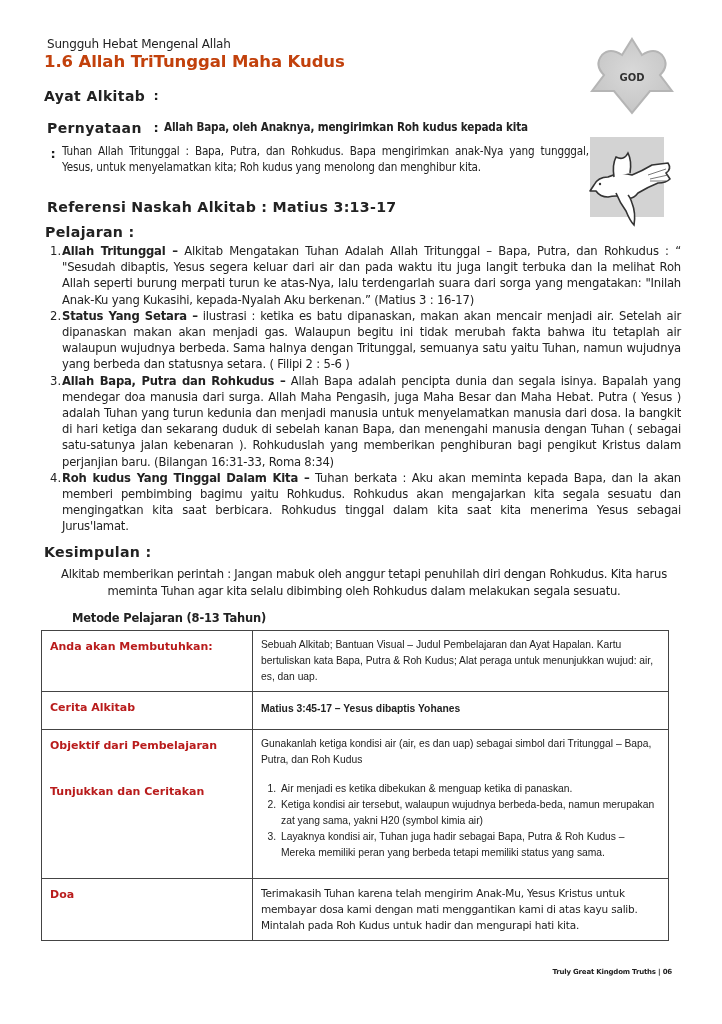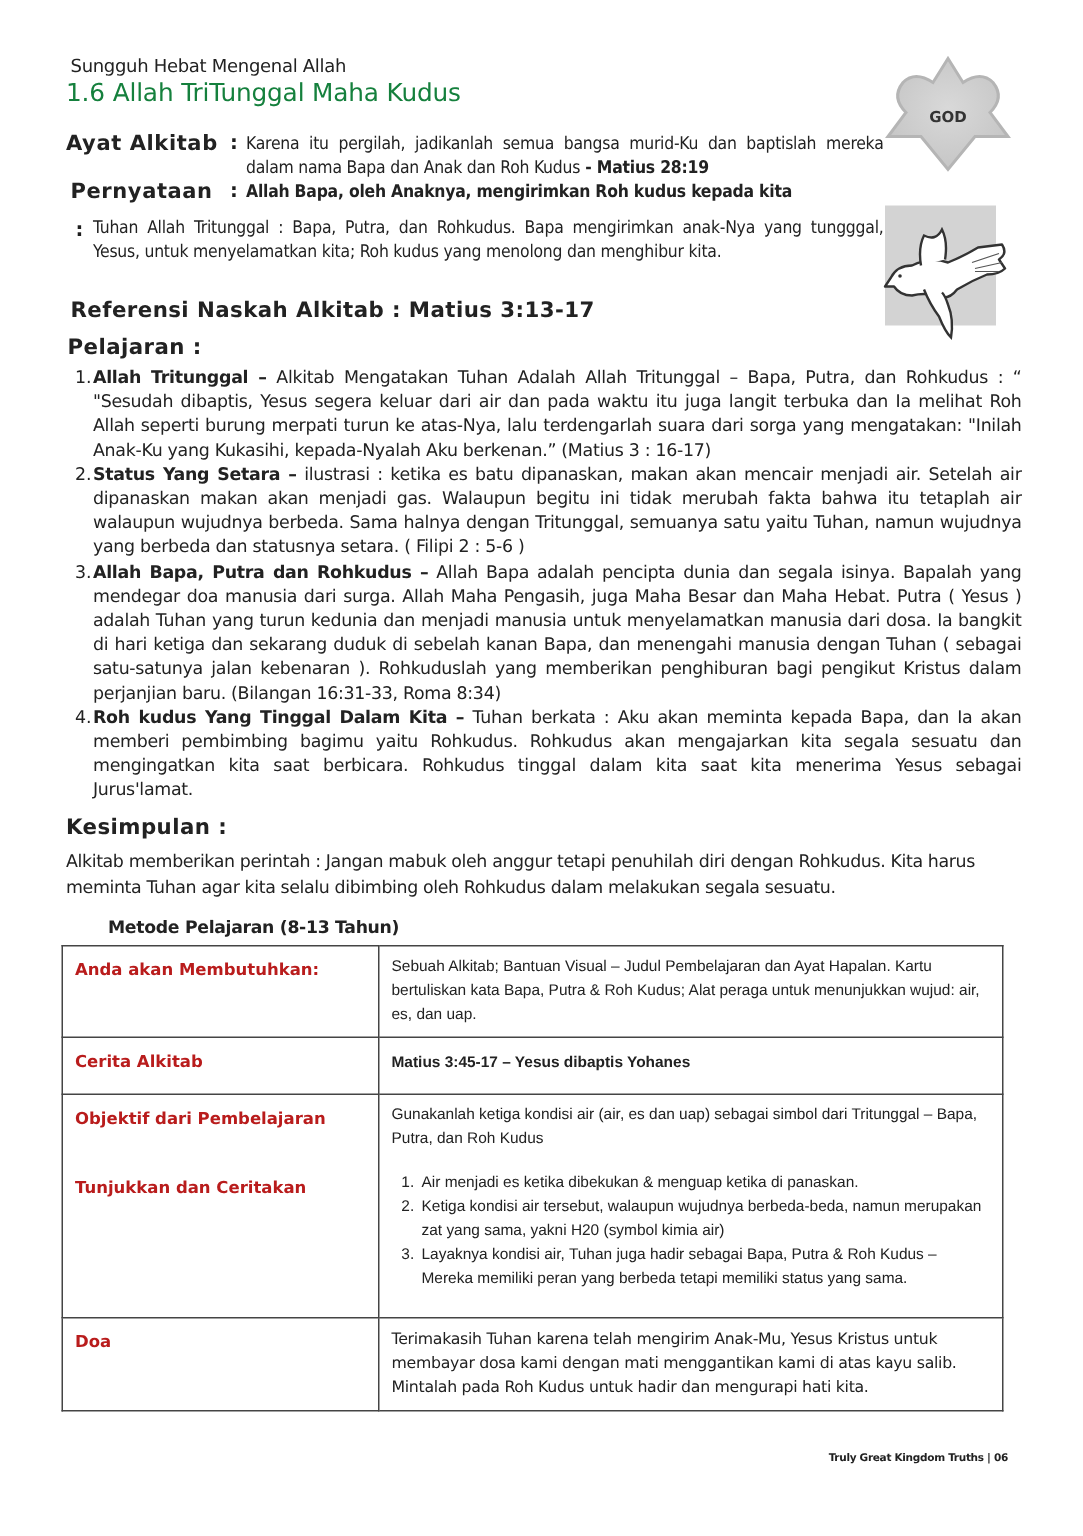--- a/index.html
+++ b/index.html
@@ -1,20 +1,20 @@
 <!DOCTYPE html>
 <html><head>
 <meta charset="utf-8">
 <style>
   html, body { margin: 0; padding: 0; background: #ffffff; }
   body { width: 722px; height: 1024px; position: relative; overflow: hidden; color: #1e1e1e; font-family: "DejaVu Sans", sans-serif; }
   .abs { position: absolute; }
 
   .subtitle { left: 47px; top: 37px; font-size: 12px; color: #222; font-family: "DejaVu Sans", sans-serif; letter-spacing: -0.2px; }
-  .title { left: 44px; top: 52px; font-size: 16.5px; font-weight: normal; color: #15803d; font-family: "DejaVu Sans", sans-serif; letter-spacing: -0.1px; }
+  .title { left: 44px; top: 52px; font-size: 16.5px; font-weight: bold; color: #c2410c; font-family: "DejaVu Sans", sans-serif; letter-spacing: -0.1px; }
 
   .meta-row { left: 44px; width: 545px; display: flex; font-size: 12px; line-height: 16px; }
   .meta-label { width: 104px; font-weight: bold; font-size: 14px; letter-spacing: 0.4px; color: #222; }
   .meta-colon { width: 16px; font-weight: bold; font-size: 13px; text-align: center; }
   .meta-text { flex: 1; color: #222; text-align: justify; font-size: 11.6px; line-height: 15.5px; letter-spacing: -0.15px; font-family: "DejaVu Sans Condensed", "DejaVu Sans", sans-serif; }
   .meta-text b { font-weight: bold; }
 
   .section-heading { font-weight: bold; font-size: 14.2px; letter-spacing: 0.3px; color: #222; }
 
   .lesson-list { left: 50px; width: 631px; font-size: 11.6px; line-height: 16.2px; color: #222; }
@@ -64,21 +64,20 @@
     <path d="M28 36 Q26 24 30 16 Q38 20 42 12 Q46 20 44 32" fill="#ffffff" stroke="#333" stroke-width="1.6"></path>
     <path d="M30 52 Q34 62 40 70 Q44 80 48 84 Q50 72 46 62 Q44 56 42 54" fill="#ffffff" stroke="#333" stroke-width="1.6"></path>
     <circle cx="14" cy="43" r="1.2" fill="#333"></circle>
     <path d="M62 34 L80 28 M64 38 L82 34 M64 40 L80 40" stroke="#555" stroke-width="0.8"></path>
   </svg>
 </div>
 
 <div class="abs meta-row" style="top:88px;">
   <div class="meta-label">Ayat Alkitab</div>
   <div class="meta-colon">:</div>
-  <div class="meta-text"><span>Karena itu pergilah, jadikanlah semua bangsa murid-Ku dan baptislah mereka dalam nama Bapa dan Anak dan Roh Kudus</span><b> - Matius 28:19</b></div>
 </div>
 <div class="abs meta-row" style="top:120px;">
   <div class="meta-label" style="padding-left:3px;width:101px;">Pernyataan</div>
   <div class="meta-colon">:</div>
   <div class="meta-text" style="font-weight:bold;">Allah Bapa, oleh Anaknya, mengirimkan Roh kudus kepada kita</div>
 </div>
 <div class="abs meta-row" style="top:144px;">
   <div class="meta-colon" style="width:18px;padding-top:2px;">:</div>
   <div class="meta-text">Tuhan Allah Tritunggal : Bapa, Putra, dan Rohkudus. Bapa mengirimkan anak-Nya yang tungggal, Yesus, untuk menyelamatkan kita; Roh kudus yang menolong dan menghibur kita.</div>
 </div>
@@ -99,21 +98,21 @@
     <span class="lesson-num">3.</span>
     <span class="lesson-body"><b>Allah Bapa, Putra dan Rohkudus –</b><span> Allah Bapa adalah pencipta dunia dan segala isinya. Bapalah yang mendegar doa manusia dari surga. Allah Maha Pengasih, juga Maha Besar dan Maha Hebat. Putra ( Yesus ) adalah Tuhan yang turun kedunia dan menjadi manusia untuk menyelamatkan manusia dari dosa. Ia bangkit di hari ketiga dan sekarang duduk di sebelah kanan Bapa, dan menengahi manusia dengan Tuhan ( sebagai satu-satunya jalan kebenaran ). Rohkuduslah yang memberikan penghiburan bagi pengikut Kristus dalam perjanjian baru. (Bilangan 16:31-33, Roma 8:34)</span></span>
   </div>
   <div class="lesson-item">
     <span class="lesson-num">4.</span>
     <span class="lesson-body"><b>Roh kudus Yang Tinggal Dalam Kita –</b><span> Tuhan berkata : Aku akan meminta kepada Bapa, dan Ia akan memberi pembimbing bagimu yaitu Rohkudus. Rohkudus akan mengajarkan kita segala sesuatu dan mengingatkan kita saat berbicara. Rohkudus tinggal dalam kita saat kita menerima Yesus sebagai Jurus'lamat.</span></span>
   </div>
 </div>
 
 <div class="abs section-heading" style="left:44px;top:544px;">Kesimpulan :</div>
-<div class="abs conclusion" style="top:566px;">Alkitab memberikan perintah : Jangan mabuk oleh anggur tetapi penuhilah diri dengan Rohkudus.  Kita harus meminta Tuhan agar kita selalu dibimbing oleh Rohkudus dalam melakukan segala sesuatu.</div>
+<div class="abs conclusion" style="top:566px;text-align:center;">Alkitab memberikan perintah : Jangan mabuk oleh anggur tetapi penuhilah diri dengan Rohkudus.  Kita harus meminta Tuhan agar kita selalu dibimbing oleh Rohkudus dalam melakukan segala sesuatu.</div>
 
 <div class="abs method-title">Metode Pelajaran (8-13 Tahun)</div>
 <table class="method">
   <tbody>
       <tr style="height:61px;">
     <td class="cell-label">Anda akan Membutuhkan:</td>
     <td class="cell-val">Sebuah Alkitab; Bantuan Visual – Judul Pembelajaran dan Ayat Hapalan. Kartu bertuliskan kata Bapa, Putra &amp; Roh Kudus; Alat peraga untuk menunjukkan wujud: air, es, dan uap.</td>
   </tr>
   <tr style="height:38px;">
     <td class="cell-label">Cerita Alkitab</td>

